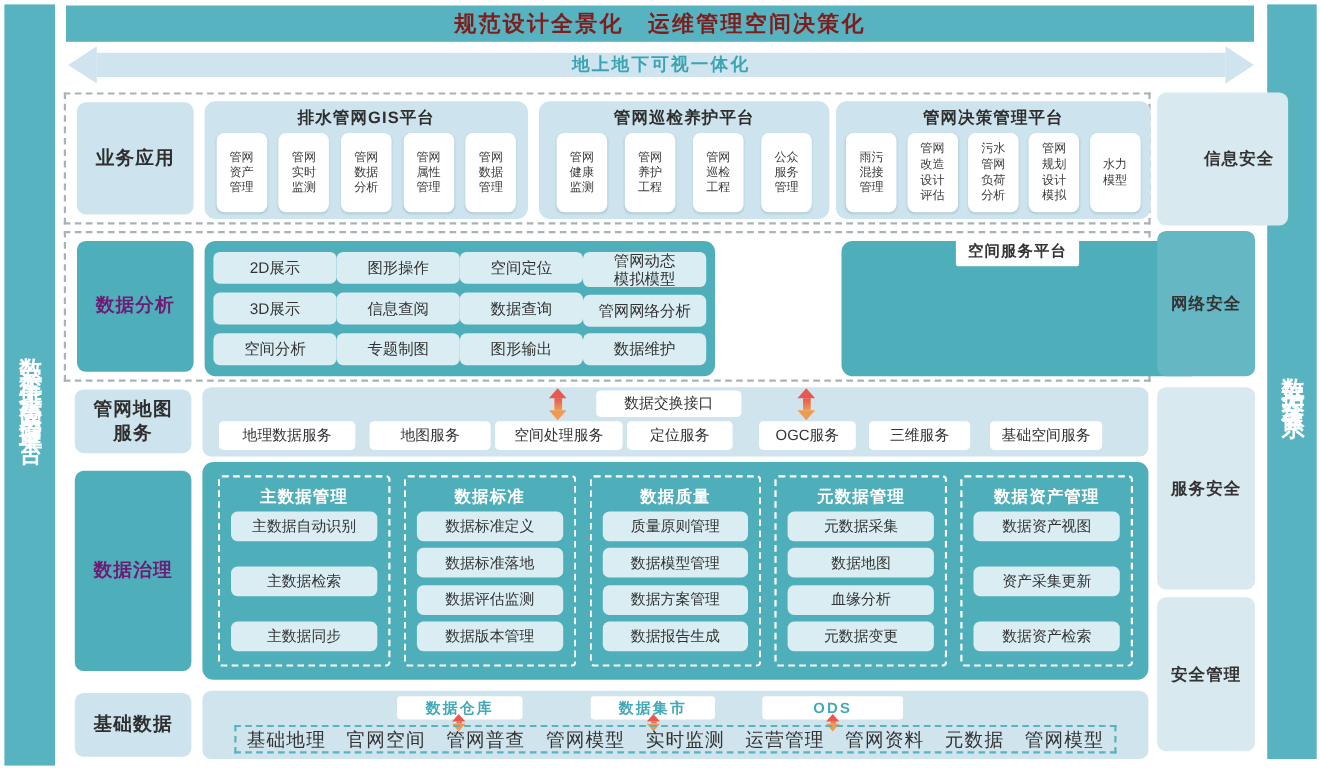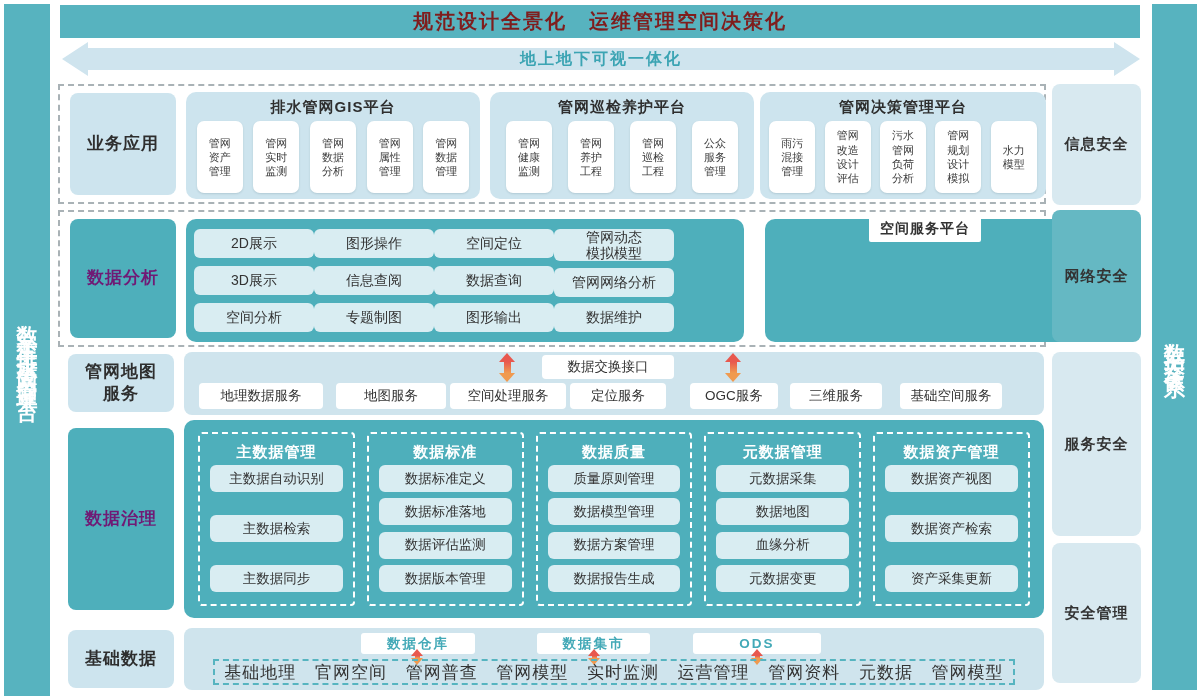--- a/index.html
+++ b/index.html
@@ -48,21 +48,21 @@
   .g0{left:126px;width:294px;}
   .g1{left:430px;width:264px;}
   .g2{left:700px;width:286px;}
   .gtitle{text-align:center;font-size:15px;color:#2e2e2e;font-weight:600;height:22px;letter-spacing:1px;}
   .gcards{display:flex;justify-content:space-evenly;align-items:center;height:74px;}
   .card{background:#fff;border-radius:7px;width:46px;height:72px;display:flex;align-items:center;justify-content:center;
         font-size:11px;line-height:1.3;color:#3c3c3c;white-space:pre-line;text-align:center;font-weight:500;
         box-shadow:0 1px 2px rgba(50,90,100,.18);}
 
   
-  .apanel{position:absolute;left:126px;top:7px;width:558px;height:123px;background:#4eafbb;border-radius:10px;
+  .apanel{position:absolute;left:126px;top:7px;width:464px;height:123px;background:#4eafbb;border-radius:10px;
           display:flex;justify-content:flex-start;padding:10px 8px;box-sizing:border-box;}
   .acol{display:flex;flex-direction:column;justify-content:space-between;width:120px;}
   .pill{background:#d9edf2;border-radius:6px;min-height:29px;display:flex;align-items:center;justify-content:center;
         font-size:14px;color:#333;white-space:pre-line;text-align:center;line-height:1.15;font-weight:500;}
   .spanel{position:absolute;left:705px;top:7px;width:328px;height:123px;background:#4eafbb;border-radius:10px;}
   .stitle{position:absolute;left:104px;top:-3px;width:112px;height:26px;background:#fff;border-radius:2px;
           display:flex;align-items:center;justify-content:center;font-size:14px;color:#333;font-weight:600;letter-spacing:1px;}
   .scols{position:absolute;left:9px;right:9px;top:27px;bottom:8px;display:flex;gap:12px;}
   .scol{flex:1;display:flex;flex-direction:column;justify-content:space-between;}
   .scol .pill{font-size:13px;min-height:26px;}
@@ -105,21 +105,21 @@
   .w0{left:177px;width:114px;} .w1{left:353px;width:113px;} .w2{left:509px;width:128px;}
   .srcbox{position:absolute;left:29px;top:31px;width:802px;height:26px;border:2px dashed #56b4c0;
           display:flex;align-items:center;justify-content:space-around;box-sizing:border-box;}
   .src{font-size:17px;color:#333;font-weight:500;letter-spacing:1px;}
 
   
   .sec{position:absolute;left:1052px;width:89px;border-radius:8px;display:flex;align-items:center;justify-content:center;
        font-size:15px;color:#333;font-weight:600;letter-spacing:1px;}
   .sec.lightbg{background:#d8e9f0;}
   .sec.tealbg{background:#65b8c3;}
-  .sec0{top:84px;height:121px;}
+  .sec0{top:84px;height:121px;padding-left:30px;}
   .sec1{top:210px;height:132px;}
   .sec2{top:352px;height:184px;}
   .sec3{top:543px;height:140px;}
 </style>
 </head>
 <body>
 
 <div class="canvas">
 
   <div class="band left">
@@ -304,22 +304,22 @@
           <div class="pill">数据地图</div>
           <div class="pill">血缘分析</div>
           <div class="pill">元数据变更</div>
         </div>
       </div>
 
       <div class="gv">
         <div class="gvtitle">数据资产管理</div>
         <div class="gvpills">
           <div class="pill">数据资产视图</div>
+          <div class="pill">资产采集更新</div>
           <div class="pill">数据资产检索</div>
-          <div class="pill">资产采集更新</div>
         </div>
       </div>
 
     </div>
   </section>
 
   <section class="row r5">
     <div class="rlabel light lab5">基础数据</div>
     <div class="bpanel">
       <div class="wh w0">数据仓库</div>

